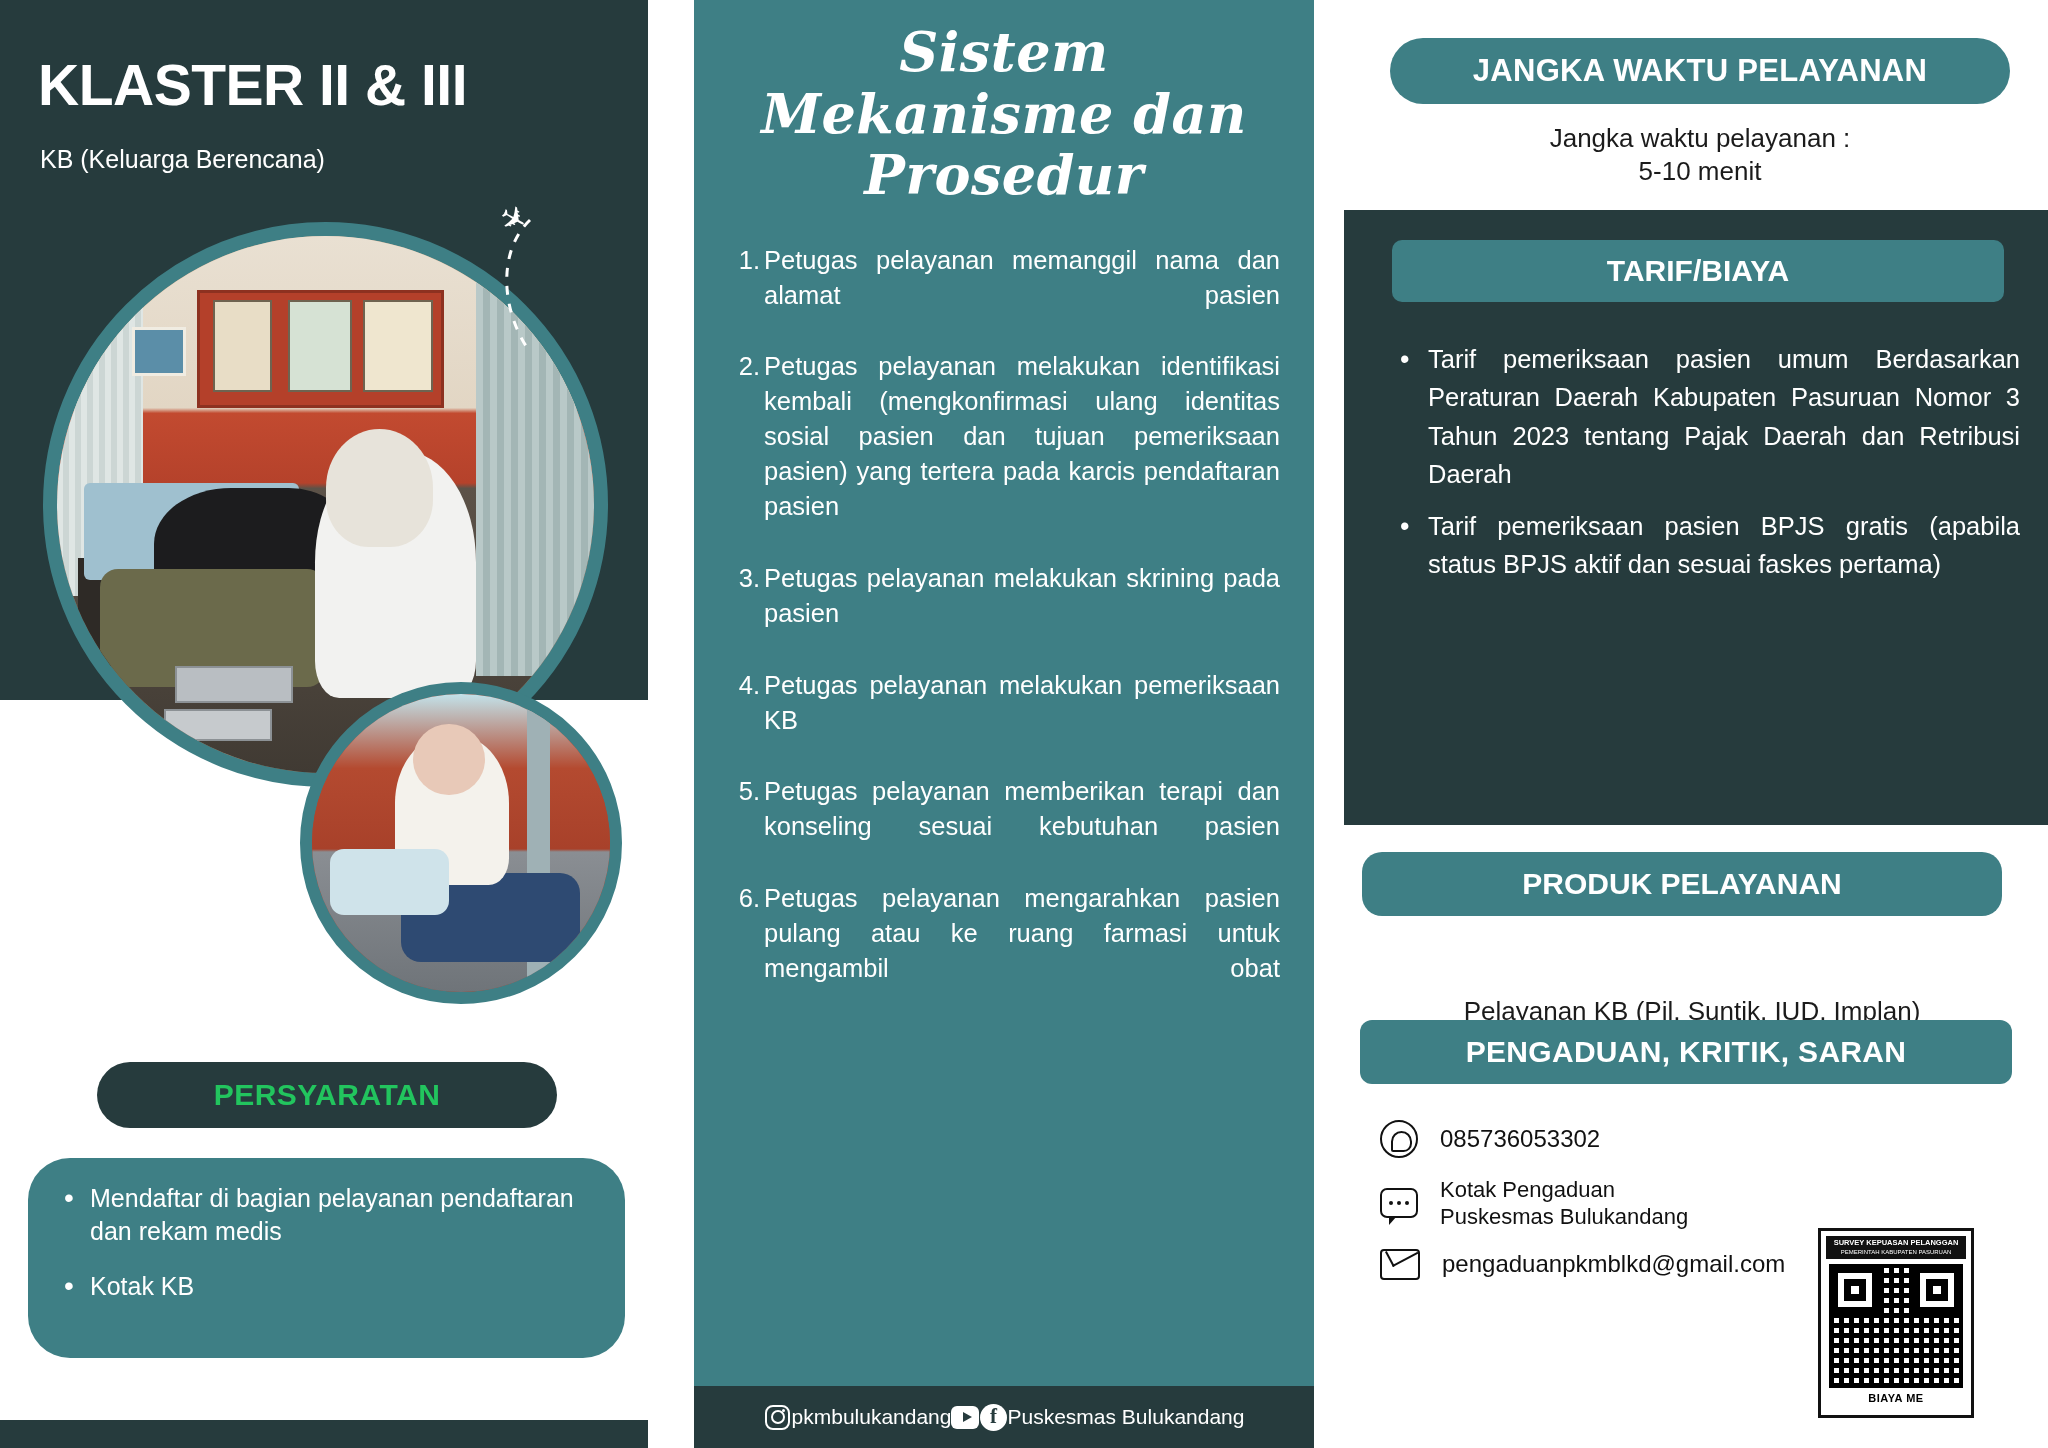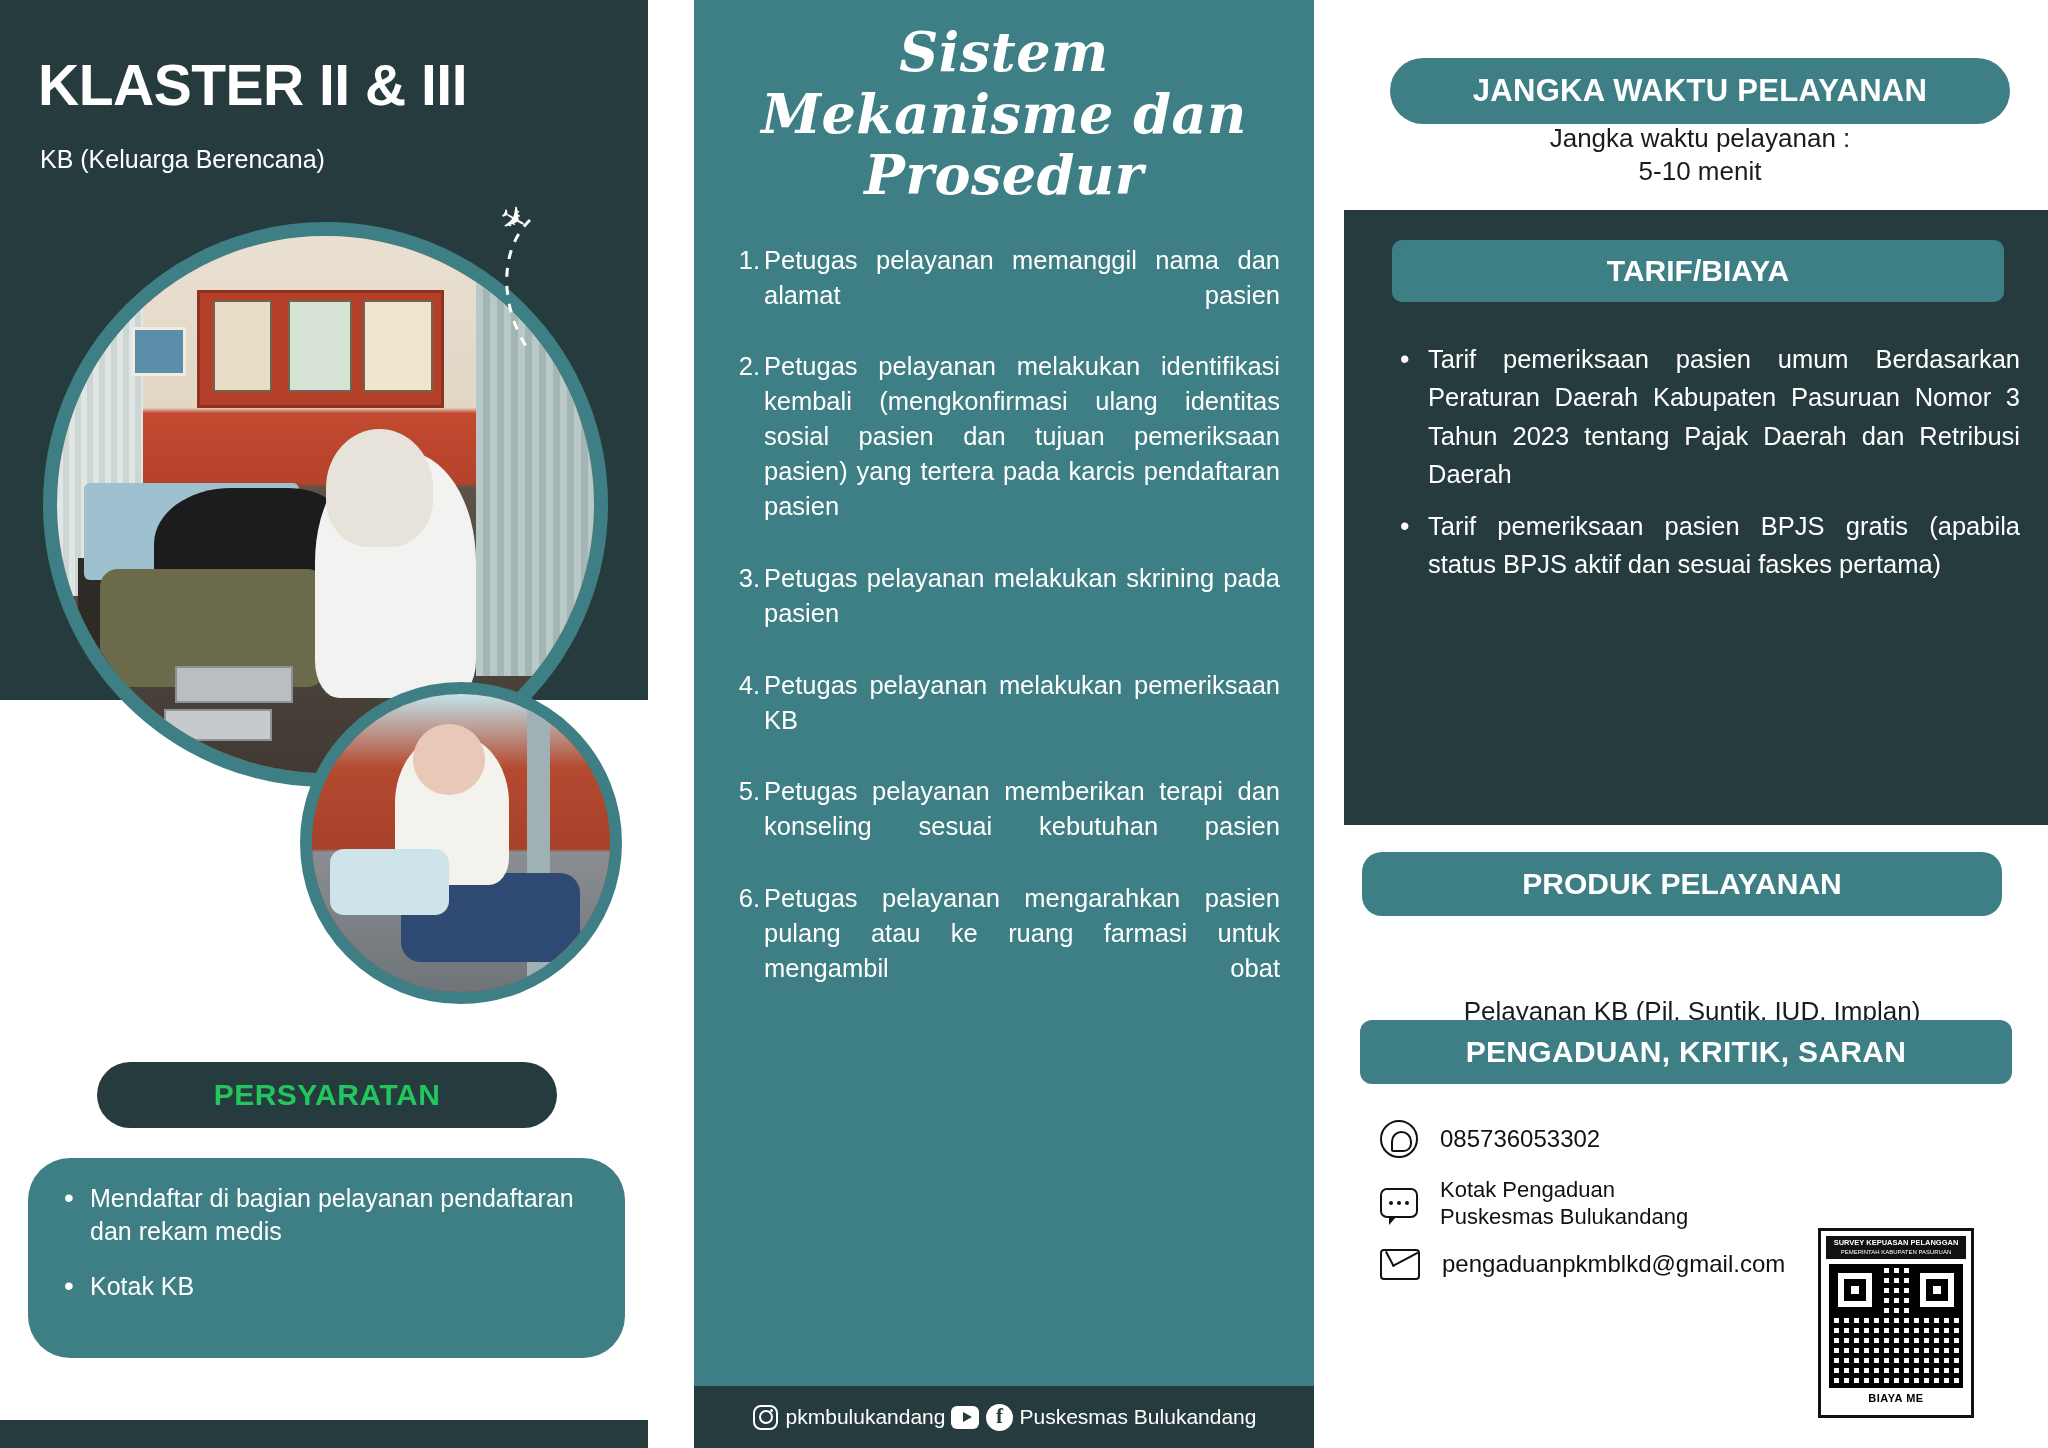--- a/index.html
+++ b/index.html
@@ -177,21 +177,21 @@
   .step-text { flex: 1; text-align: justify; text-justify: inter-word; }
   .step-text::after { content: ""; display: inline-block; width: 100%; }
   .middle-footer {
     position: absolute;
     left: 0; bottom: 0;
     width: 620px; height: 62px;
     background: #263b3d;
     display: flex;
     align-items: center;
     justify-content: center;
-    gap: 6px;
+    gap: 0;
     color: #ffffff;
     font-size: 21px;
   }
   .sm-ico {
     display: inline-flex; align-items: center; justify-content: center;
     width: 28px; height: 28px;
   }
   .ig-box {
     width: 25px; height: 25px; border: 2.6px solid #fff; border-radius: 8px;
     position: relative;
@@ -234,21 +234,21 @@
     background: #ffffff;
     padding: 0;
   }
   .jangka-pill {
     position: absolute;
     left: 76px; top: 38px;
     width: 620px; height: 66px;
     background: #3e7f85;
     border-radius: 34px;
     display: flex; align-items: center; justify-content: center;
-    color: #ffffff; font-size: 31px; font-weight: bold; letter-spacing: 0.3px; margin-top: 20px;
+    color: #ffffff; font-size: 31px; font-weight: bold; letter-spacing: 0.3px;
   }
   .jangka-text {
     position: absolute;
     left: 76px; top: 122px;
     width: 620px;
     text-align: center;
     color: #1b1b1b;
     font-size: 26px;
     line-height: 1.28;
   }

